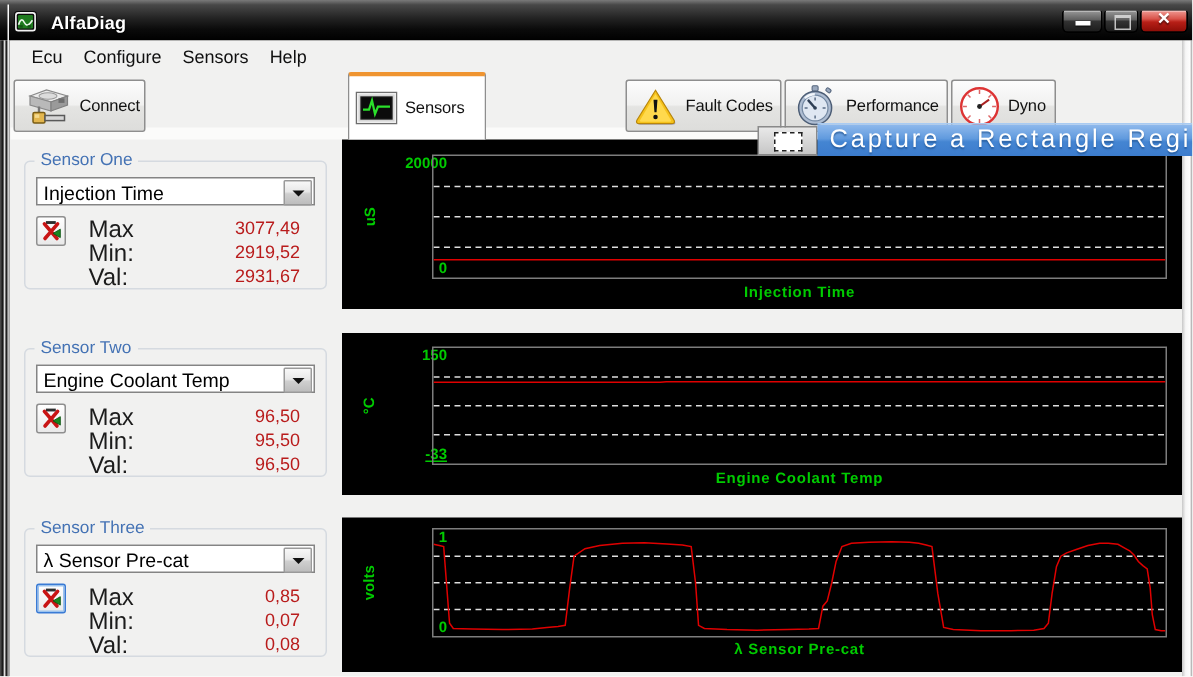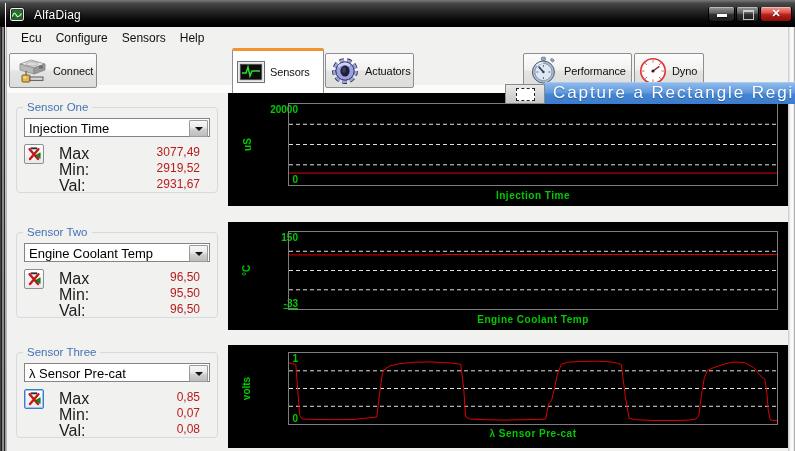--- a/index.html
+++ b/index.html
@@ -3,21 +3,21 @@
 <meta charset="utf-8">
 <style>
   html,body{margin:0;padding:0;background:#fff;}
   .window{position:relative;width:795px;height:451px;overflow:hidden;
     font-family:"Liberation Sans",sans-serif;background:#f1f1f0;
     -webkit-font-smoothing:antialiased;}
   
   .titlebar{position:absolute;left:0;top:0;width:795px;height:27px;
     background:linear-gradient(#7a7a7a 0%,#484848 12%,#232323 45%,#0b0b0b 72%,#000 100%);}
   .app-icon{position:absolute;left:9px;top:7px;width:16px;height:15px;}
-  .window-title{position:absolute;left:34px;top:8px;font-size:12px;font-weight:normal;color:#fff;
+  .window-title{position:absolute;left:34px;top:8px;font-size:12px;font-weight:bold;color:#fff;
     text-shadow:0 1px 2px #000;letter-spacing:.2px;}
   .caption-group{position:absolute;right:3px;top:0;height:22px;display:flex;}
   .cap-btn{height:15px;margin-top:7px;border:1px solid #000;border-top:none;
     border-radius:2px 2px 4px 4px;box-sizing:border-box;position:relative;
     box-shadow:inset 0 1px 0 rgba(255,255,255,.35);}
   .cap-btn.min,.cap-btn.max{background:linear-gradient(#9a9a9a 0%,#5e5e5e 45%,#333 50%,#1c1c1c 100%);}
   .cap-btn.min{width:27px;}
   .cap-btn.max{width:23px;margin-left:1px;}
   .cap-btn.close{width:32px;margin-left:1px;
     background:linear-gradient(#f09a93 0%,#d9534a 40%,#b71f17 55%,#8d0d07 100%);}
@@ -146,30 +146,29 @@
     </div>
     <div class="tool-btn active" style="left:225px;width:92px;">
       <svg class="tb-icon" width="28" height="22" viewBox="0 0 28 22">
         <rect x="0.5" y="0.5" width="27" height="21" fill="#d6d6d6" stroke="#6e6e6e"></rect>
         <rect x="1.5" y="1.5" width="25" height="19" fill="none" stroke="#efefef" stroke-width="1"></rect>
         <rect x="3.5" y="3.5" width="21" height="15" fill="#0b0b0b" stroke="#3a3a3a" stroke-width="0.6"></rect>
         <path d="M5,12 h4 l2,-6 2,9 2,-5 h8" fill="none" stroke="#2be02b" stroke-width="1.5"></path>
       </svg>
       <span class="tb-label">Sensors</span>
     </div>
-    <div class="tool-btn" style="left:318px;width:89px;">
-      <svg class="tb-icon" width="30" height="28" viewBox="0 0 30 28">
-        <circle cx="15" cy="14" r="10.4" fill="none" stroke="#2b2b46" stroke-width="5" stroke-dasharray="4.2 3.05"></circle>
-        <circle cx="15" cy="14" r="10.4" fill="none" stroke="#9aa2e2" stroke-width="3.4" stroke-dasharray="4.2 3.05"></circle>
-        <circle cx="15" cy="14" r="9.2" fill="#9aa2e2" stroke="#2b2b46" stroke-width="1"></circle>
-        <path d="M9,9 a9 9 0 0 1 10,-1" fill="none" stroke="#cdd2f4" stroke-width="2.4" stroke-linecap="round"></path>
-        <ellipse cx="15" cy="14" rx="4.6" ry="5.6" fill="#1e1e34"></ellipse>
-        <ellipse cx="14" cy="13" rx="2" ry="3" fill="#3a3a5e"></ellipse>
-      </svg>
-      <span class="tb-label">Actuators</span>
+    <div class="tool-btn" style="left:410px;width:104px;">
+      <svg class="tb-icon" width="30" height="26" viewBox="0 0 30 26">
+        <path d="M15,2.2 L27.4,22.2 Q28.4,24.4 25.6,24.4 L4.4,24.4 Q1.6,24.4 2.6,22.2 Z" fill="#3c3c96" transform="translate(0.6,0.8)" opacity="0.35"></path>
+        <path d="M15,2.2 L27.4,22.2 Q28.4,24.4 25.6,24.4 L4.4,24.4 Q1.6,24.4 2.6,22.2 Z" fill="#f6c21a" stroke="#b8860b" stroke-width="0.8"></path>
+        <path d="M15,4.6 L25.3,22.1 Q25.8,23.1 24.4,23.1 L5.6,23.1 Q4.2,23.1 4.7,22.1 Z" fill="#ffd94d"></path>
+        <path d="M13.7,8.5 h2.6 l-0.6,8.3 h-1.4 Z" fill="#111"></path>
+        <circle cx="15" cy="20" r="1.5" fill="#111"></circle>
+      </svg>
+      <span class="tb-label">Fault Codes</span>
     </div>
     <div class="tool-btn" style="left:516px;width:109px;">
       <svg class="tb-icon" width="31" height="29" viewBox="0 0 31 29">
         <rect x="13.4" y="1.2" width="4" height="3.4" rx="0.8" fill="#9aa8bd" stroke="#55667e" stroke-width="0.7"></rect>
         <rect x="22.6" y="3" width="3.4" height="2.4" rx="0.8" fill="#9aa8bd" stroke="#55667e" stroke-width="0.7" transform="rotate(38 24.3 4.2)"></rect>
         <circle cx="15.4" cy="16" r="11" fill="#aebdd2" stroke="#4d5e76" stroke-width="1"></circle>
         <circle cx="15.4" cy="16" r="8.6" fill="#dfe7f2" stroke="#7489a3" stroke-width="0.8"></circle>
         <path d="M15.4,9 v2 M15.4,21 v2 M8.4,16 h2 M20.4,16 h2" stroke="#5a6c85" stroke-width="1"></path>
         <path d="M15.4,16 L10.6,10.6" stroke="#2f3f55" stroke-width="1.6"></path>
         <circle cx="15.4" cy="16" r="1.2" fill="#2f3f55"></circle>

